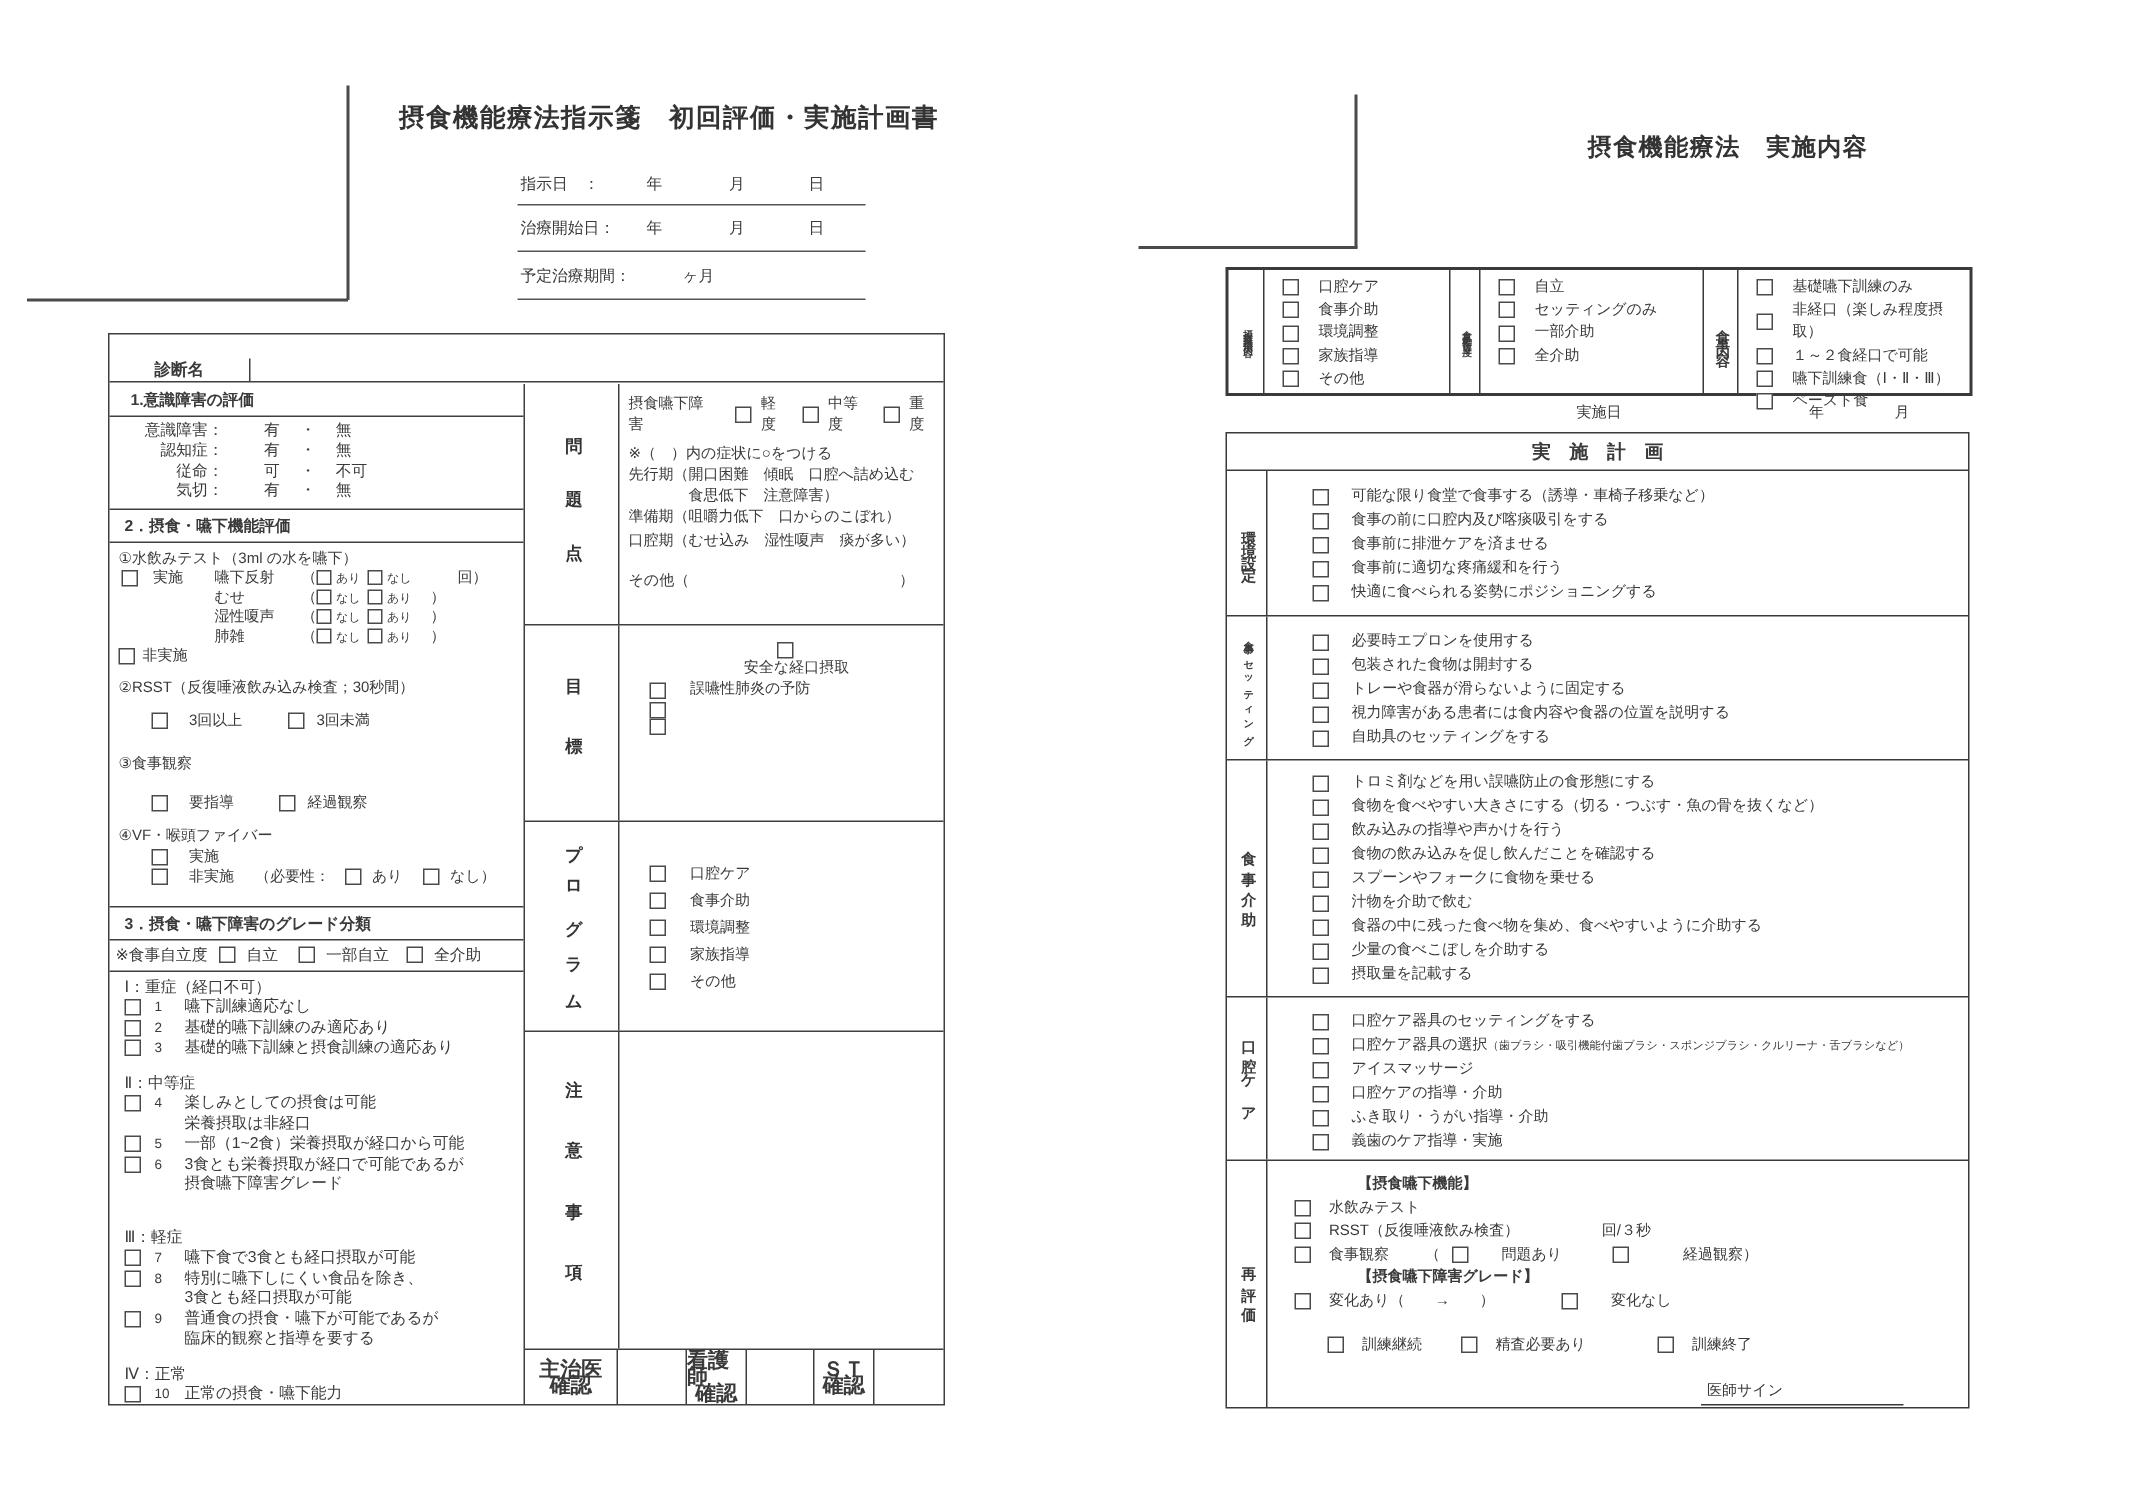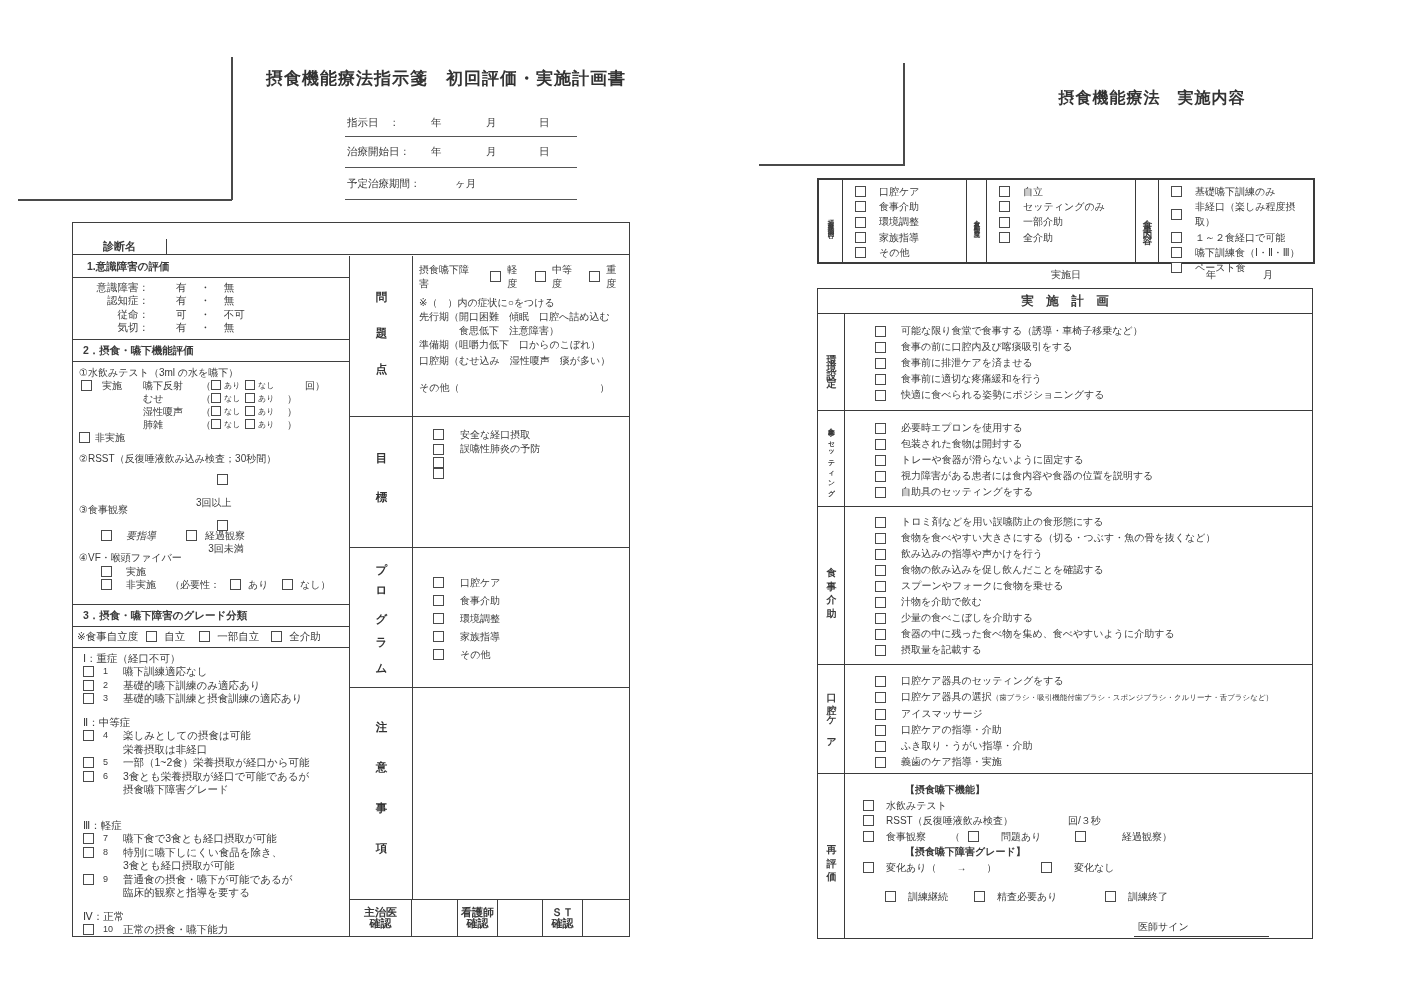--- a/index.html
+++ b/index.html
@@ -46,21 +46,21 @@
   
   .rsec{display:flex;border-bottom:1px solid #3f3f3f;flex:none;}
   .rlabel{width:62px;flex:none;border-right:1px solid #3f3f3f;display:flex;align-items:center;justify-content:center;}
   .rcontent{flex:1;position:relative;font-size:10px;}
   .vtext{writing-mode:vertical-rl;text-orientation:upright;font-weight:bold;color:#333;}
   .vs-problem{font-size:11.5px;letter-spacing:3.1em;}
   .vs-goal{font-size:11.5px;letter-spacing:3.3em;}
   .vs-program{font-size:11.5px;letter-spacing:1.05em;}
   .vs-notes{font-size:11.5px;letter-spacing:3.6em;}
   .p-line{line-height:14px;white-space:pre;}
-  .foot-row{flex:1;display:flex;font-size:11px;font-weight:bold;}
+  .foot-row{flex:1;display:flex;font-size:14px;font-weight:bold;}
   .foot-cell{border-right:1px solid #3f3f3f;display:flex;flex-direction:column;align-items:center;justify-content:center;line-height:11px;}
   .foot-cell:last-child{border-right:none;}
   
   .ck-row{display:flex;align-items:center;}
   .ck-row .ckbox{margin-right:14px;}
   .small-note{font-size:7.5px;}
   
   .tt{position:absolute;left:817px;top:178px;width:494px;height:82px;border:2px solid #3a3a3a;display:flex;font-size:10px;}
   .tt-label{border-right:1px solid #3a3a3a;display:flex;align-items:center;justify-content:center;flex:none;}
   .tt-items{border-right:1px solid #3a3a3a;padding:4px 0 0 12px;flex:none;}
@@ -203,30 +203,30 @@
                 <span class="t">あり</span>
               </span>
             <span style="margin-left:8px;">）</span>
           </div>
           <div class="wt-row" style="gap:5px;">
               <span class="ckbox"></span>
               <span>非実施</span>
             </div>
 
           <div style="line-height:13px;margin-top:8px;">②RSST（反復唾液飲み込み検査；30秒間）</div>
-          <div class="wt-row ind22" style="margin-top:9px;gap:11px;flex-direction:column;">
+          <div class="wt-row ind22" style="margin-top:9px;gap:0;">
             <span class="ckbox"></span>
               <span style="margin-left:14px;width:66px;">3回以上</span>
             <span class="ckbox"></span>
               <span style="margin-left:8px;">3回未満</span>
           </div>
           <div style="line-height:13px;margin-top:16px;">③食事観察</div>
           <div class="wt-row ind22" style="margin-top:13px;gap:0;">
             <span class="ckbox"></span>
-              <span style="margin-left:14px;width:60px;font-style:italic;">要指導</span>
+              <span style="margin-left:14px;width:60px;">要指導</span>
             <span class="ckbox"></span>
               <span style="margin-left:8px;">経過観察</span>
           </div>
           <div style="line-height:13px;margin-top:9px;">④VF・喉頭ファイバー</div>
           <div class="wt-row ind22" style="gap:0;margin-top:1px;">
             <span class="ckbox"></span>
               <span style="margin-left:14px;">実施</span>
           </div>
           <div class="wt-row ind22" style="gap:0;">
             <span class="ckbox"></span>
@@ -332,21 +332,21 @@
             <div class="p-line" style="margin-top:2px;">口腔期（むせ込み　湿性嗄声　痰が多い）</div>
             <div class="p-line" style="margin-top:13px;">その他（　　　　　　　　　　　　　　）</div>
           </div>
         </div>
         <div class="rsec" style="height:130px;">
           <div class="rlabel">
               <span class="vtext vs-goal">目標</span>
             </div>
           <div class="rcontent" style="padding:11px 0 0 20px;">
             <div>
-                <div class="ck-row" style="line-height: 14.5px;">
+                <div class="ck-row" style="line-height: 14.5px; flex-direction: column;">
                   <span class="ckbox" style="margin-right: 16px;"></span>
                   <span>安全な経口摂取</span>
                 </div>
                 <div class="ck-row" style="line-height: 14.5px;">
                   <span class="ckbox" style="margin-right: 16px;"></span>
                   <span>誤嚥性肺炎の予防</span>
                 </div>
                 <div class="ck-row" style="line-height: 14.5px;">
                   <span class="ckbox" style="margin-right: 16px;"></span>
                   <span></span>
@@ -584,25 +584,25 @@
             <div class="ck-row">
               <span class="ckbox" style="margin-right: 15px;"></span>
               <span>スプーンやフォークに食物を乗せる</span>
             </div>
             <div class="ck-row">
               <span class="ckbox" style="margin-right: 15px;"></span>
               <span>汁物を介助で飲む</span>
             </div>
             <div class="ck-row">
               <span class="ckbox" style="margin-right: 15px;"></span>
+              <span>食器の中に残った食べ物を集め、食べやすいように介助する</span>
+            </div>
+            <div class="ck-row">
+              <span class="ckbox" style="margin-right: 15px;"></span>
               <span>少量の食べこぼしを介助する</span>
-            </div>
-            <div class="ck-row">
-              <span class="ckbox" style="margin-right: 15px;"></span>
-              <span>食器の中に残った食べ物を集め、食べやすいように介助する</span>
             </div>
             <div class="ck-row">
               <span class="ckbox" style="margin-right: 15px;"></span>
               <span>摂取量を記載する</span>
             </div>
           </div>
         </div>
     </div>
     <div class="pt-sec" style="height:108px;">
       <div class="pt-label">

